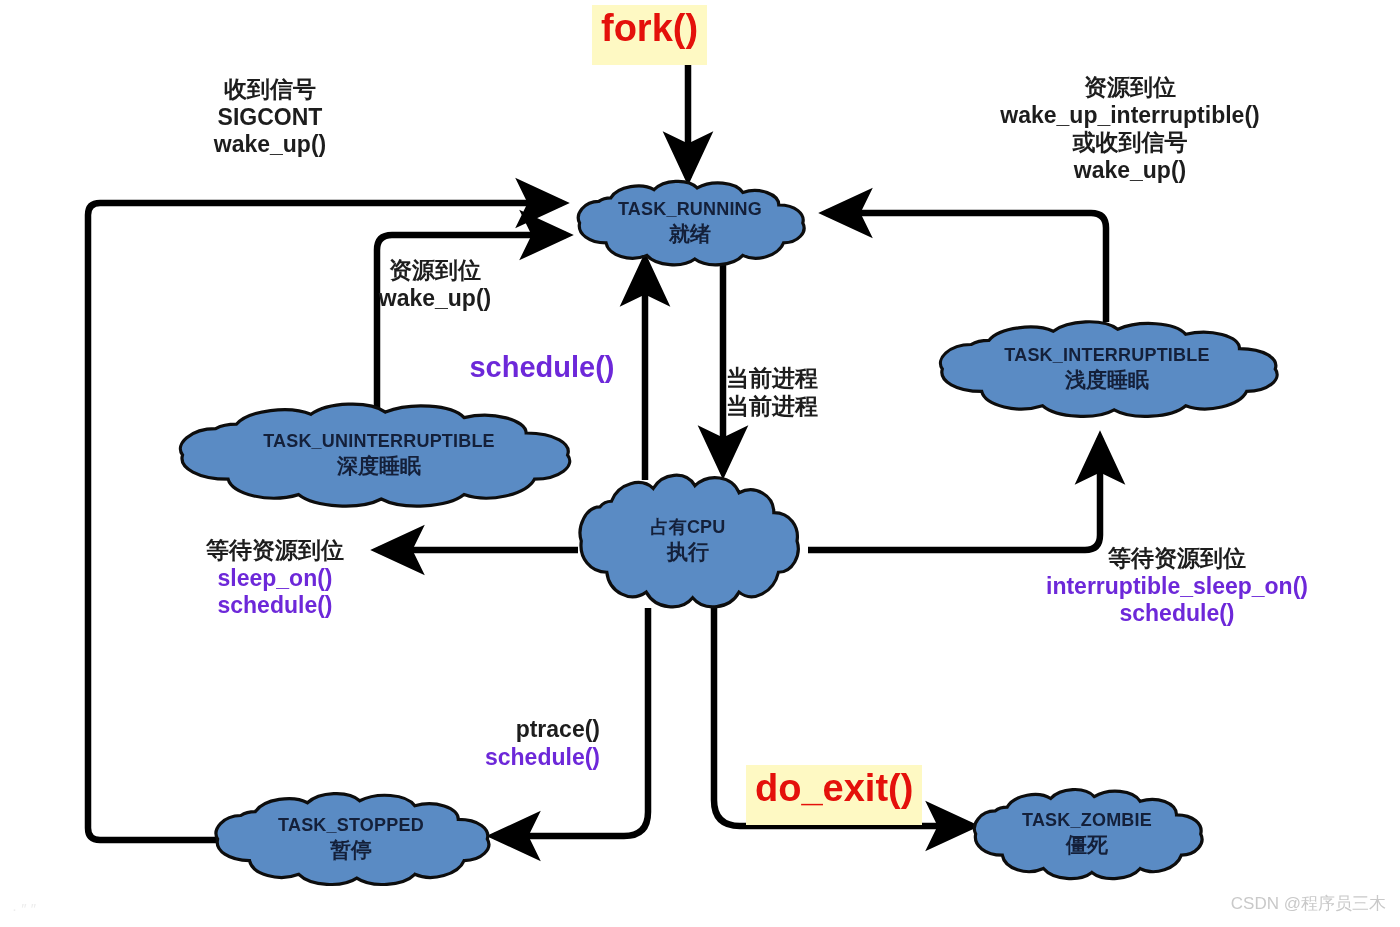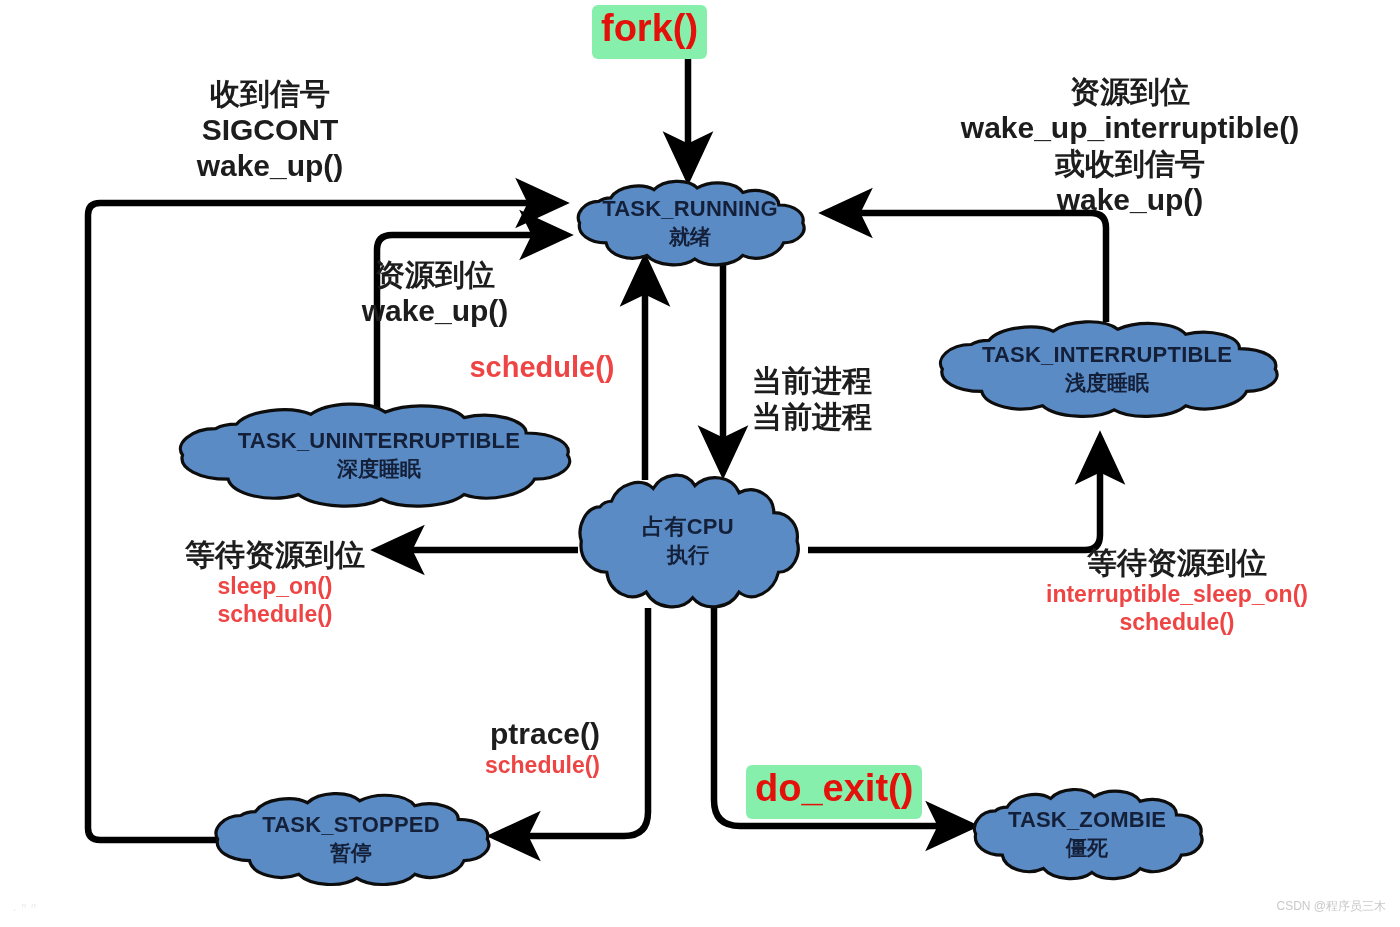--- a/index.html
+++ b/index.html
@@ -1,28 +1,28 @@
 <!DOCTYPE html>
 <html><head>
 <meta charset="utf-8">
 <style>
   html,body{margin:0;padding:0;background:#ffffff;}
   body{font-family:"Liberation Sans","DejaVu Sans",sans-serif;}
   #stage{position:relative;width:1400px;height:927px;background:#fff;overflow:hidden;}
   #edges{position:absolute;left:0;top:0;width:1400px;height:927px;}
   .node{position:absolute;display:flex;flex-direction:column;align-items:center;justify-content:center;
         text-align:center;color:#14203a;font-weight:bold;line-height:1.12;z-index:3;}
-  .node .ttl{font-size:22px;letter-spacing:.2px;white-space:nowrap;}
+  .node .ttl{font-size:18px;letter-spacing:.2px;white-space:nowrap;}
   .node .sub{font-size:21px;margin-top:4px;white-space:nowrap;font-family:Liberation Serif, serif;}
   .lbl{position:absolute;text-align:center;font-weight:bold;line-height:1.2;z-index:4;white-space:nowrap;}
-  .lbl .k{display:block;color:#1d1d1d;font-size:30px;}
-  .lbl .r{display:block;color:#ef4444;font-size:23px;}
-  .hl{position:absolute;z-index:5;background:#86efac;color:#e4110b;font-weight:bold;
-      font-size:38px;line-height:1;padding:4px 9px 12px 9px;white-space:nowrap;border-radius:6px;}
-  .wm{position:absolute;right:14px;bottom:12px;color:#c9c9c9;font-size:12px;z-index:6;}
+  .lbl .k{display:block;color:#1d1d1d;font-size:23px;}
+  .lbl .r{display:block;color:#6d28d9;font-size:23px;}
+  .hl{position:absolute;z-index:5;background:#fef9c3;color:#e4110b;font-weight:bold;
+      font-size:38px;line-height:1;padding:4px 9px 18px 9px;white-space:nowrap;}
+  .wm{position:absolute;right:14px;bottom:12px;color:#c9c9c9;font-size:17px;z-index:6;}
   .corner{position:absolute;left:12px;bottom:10px;color:#ededed;font-size:15px;z-index:6;}
 </style>
 </head>
 <body>
 
 <div id="stage">
 
   <svg id="edges" viewBox="0 0 1400 927">
     <defs>
       <marker id="ah" markerWidth="9" markerHeight="9" refX="7.2" refY="4.5" orient="auto" markerUnits="strokeWidth">
@@ -119,21 +119,21 @@
 
   <div class="lbl" style="left:340px;top:257px;width:190px;">
     <span class="k">资源到位</span>
     <span class="k">wake_up()</span>
   </div>
 
   <div class="lbl" style="left:452px;top:350px;width:180px;">
     <span class="r" style="font-size:29px;">schedule()</span>
   </div>
 
-  <div class="lbl" style="left:737px;top:365px;width:150px;font-family:Liberation Mono, monospace;">
+  <div class="lbl" style="left:697px;top:365px;width:150px;">
     <span class="k">当前进程</span>
     <span class="k">当前进程</span>
   </div>
 
   <div class="lbl" style="left:180px;top:537px;width:190px;">
     <span class="k">等待资源到位</span>
     <span class="r">sleep_on()</span>
     <span class="r">schedule()</span>
   </div>
 

